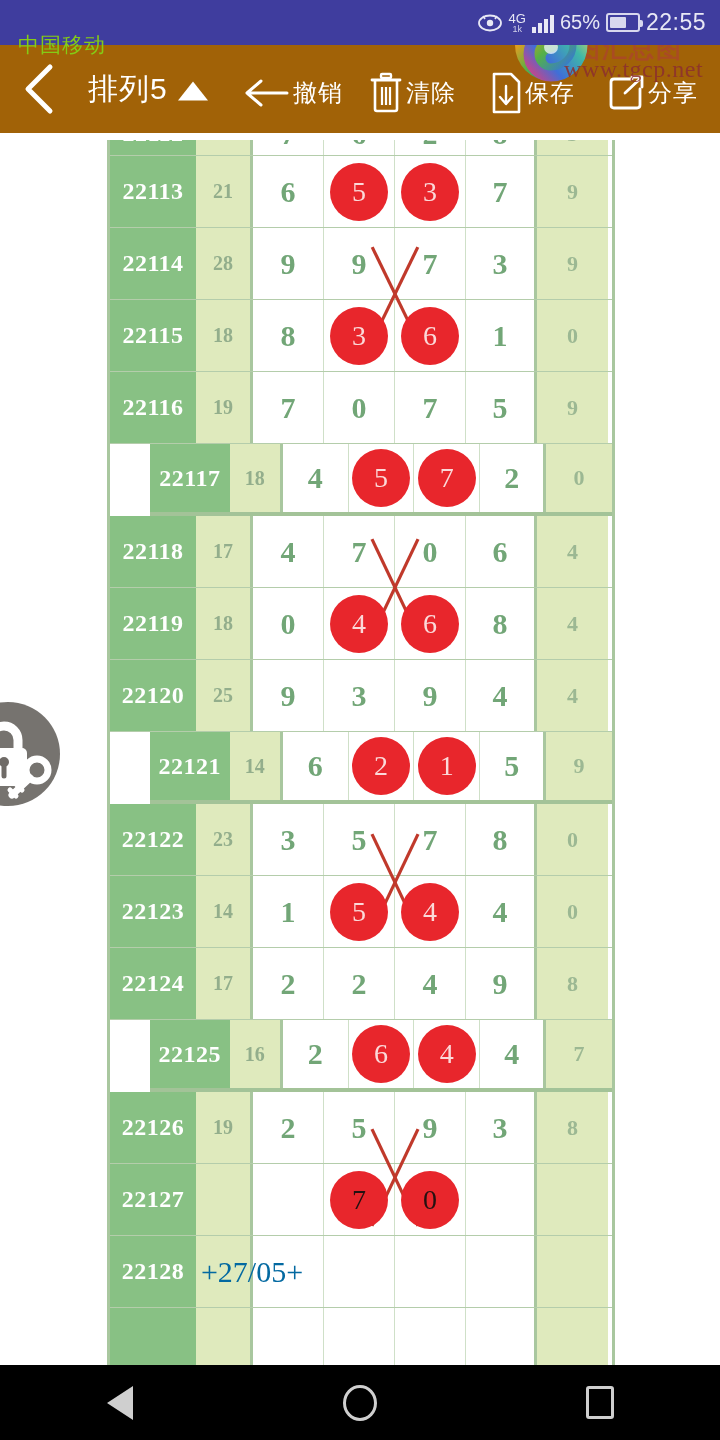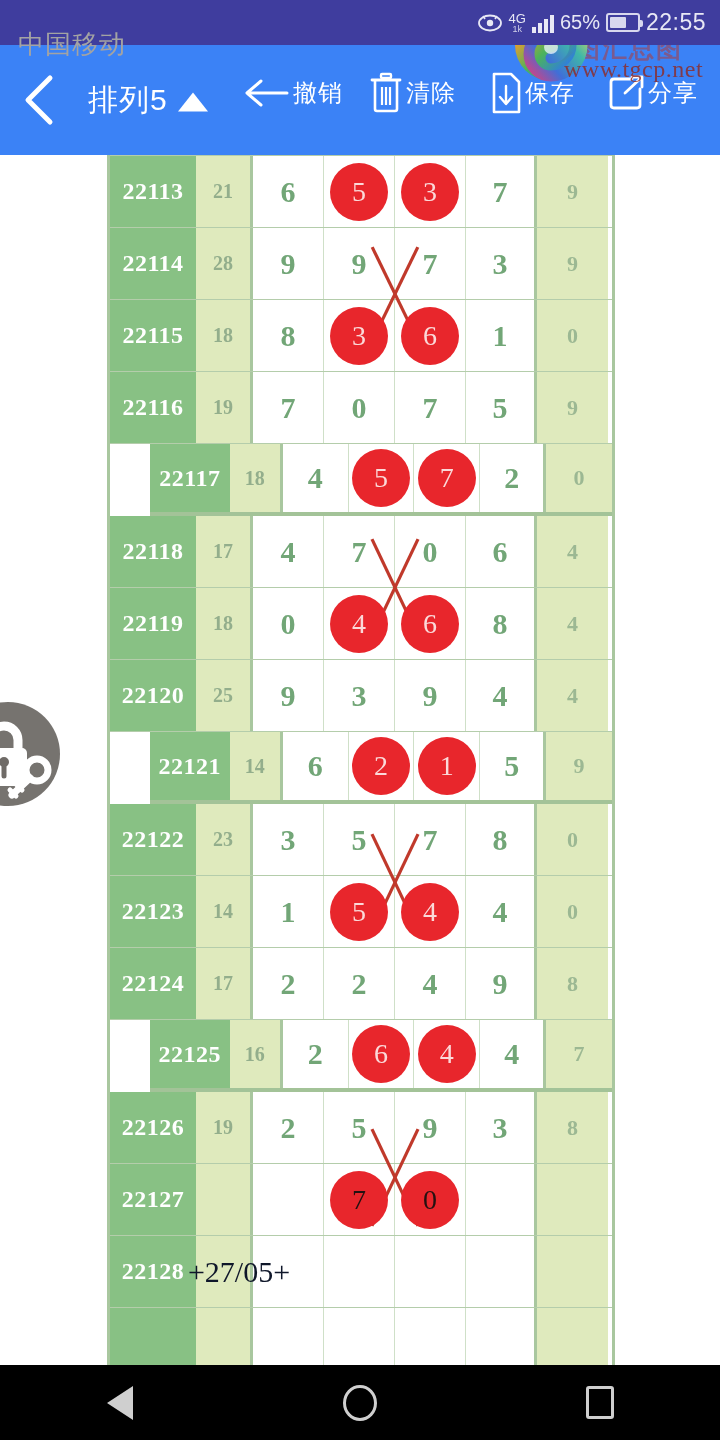--- a/index.html
+++ b/index.html
@@ -12,21 +12,21 @@
   #screen { position:relative; width:720px; height:1440px; background:#fff; }
 
   
   .statusbar{
     position:absolute; left:0; top:0; width:720px; height:45px;
     background:#3f3d9e; color:#e8e8f5;
     display:flex; align-items:center;
     font-size:20px;
     z-index:30;
   }
-  .carrier{ margin-left:18px; letter-spacing:1px; font-size:26px; color:#a3a3a3;margin-top:44px;}
+  .carrier{ margin-left:18px; letter-spacing:1px; font-size:21px; color:#84cc16;margin-top:44px;}
   .status-right{
     margin-left:auto; display:flex; align-items:center; gap:6px;
     margin-right:14px; font-size:21px;
   }
   .eye-icon{ width:26px; height:18px; position:relative; }
   .eye-icon svg{ display:block; }
   .net-4g{ font-size:13px; line-height:1; text-align:center; }
   .net-4g .g{ display:block; font-weight:normal; letter-spacing:0; }
   .net-4g .s{ display:block; font-size:9px; opacity:.85; }
   .sig-bars{ display:flex; align-items:flex-end; gap:2px; height:20px;}
@@ -42,22 +42,22 @@
   }
   .batt-ico::after{
     content:""; position:absolute; right:-5px; top:5px;
     width:3px;height:7px;background:#d8d8ee;border-radius:0 2px 2px 0;
   }
   .batt-fill{ height:100%; width:62%; background:#d8d8ee; border-radius:1px;}
   .clock{ font-size:23px; letter-spacing:.5px;}
 
   
   .toolbar{
-    position:absolute; left:0; top:45px; width:720px; height:110px;
-    background:#3b82f6;
+    position:absolute; left:0; top:45px; width:720px; height:88px;
+    background:#a16207;
     z-index:20;
     padding-left:16px;
   }
   .back-chevron{
     position:absolute; left:20px; top:50%; transform:translateY(-50%);
     width:40px; height:52px; cursor:pointer;
   }
   .title-wrap{
     position:absolute; left:88px; top:50%; transform:translateY(-50%);
     display:flex; align-items:center; gap:10px;
@@ -144,23 +144,23 @@
     transform:translate(-50%,-50%);
     width:58px; height:58px; border-radius:50%;
     background:#e8262c;
     display:flex; align-items:center; justify-content:center;
     color:#fbd9d9; font-size:28px; font-weight:normal;
     z-index:6;
   }
   .ball.dark-text{ color:#241111; }
   .cell.has-ball{ color:transparent; }
   .note{
-    position:absolute; left:58px; top:0; width:142px; height:100%;
+    position:absolute; left:71px; top:0; width:142px; height:100%;
     display:flex; align-items:center; justify-content:center;
-    color:#0f172a; font-size:30px; z-index:6; white-space:nowrap;
+    color:#0369a1; font-size:30px; z-index:6; white-space:nowrap;
   }
 
   
   .lines{ position:absolute; left:107px; top:0; width:508px; height:1225px;
           pointer-events:none; z-index:5; }
 
   
   .lock-fab{
     position:absolute; left:-44px; top:700px;
     width:140px; height:108px; z-index:40; cursor:pointer;

